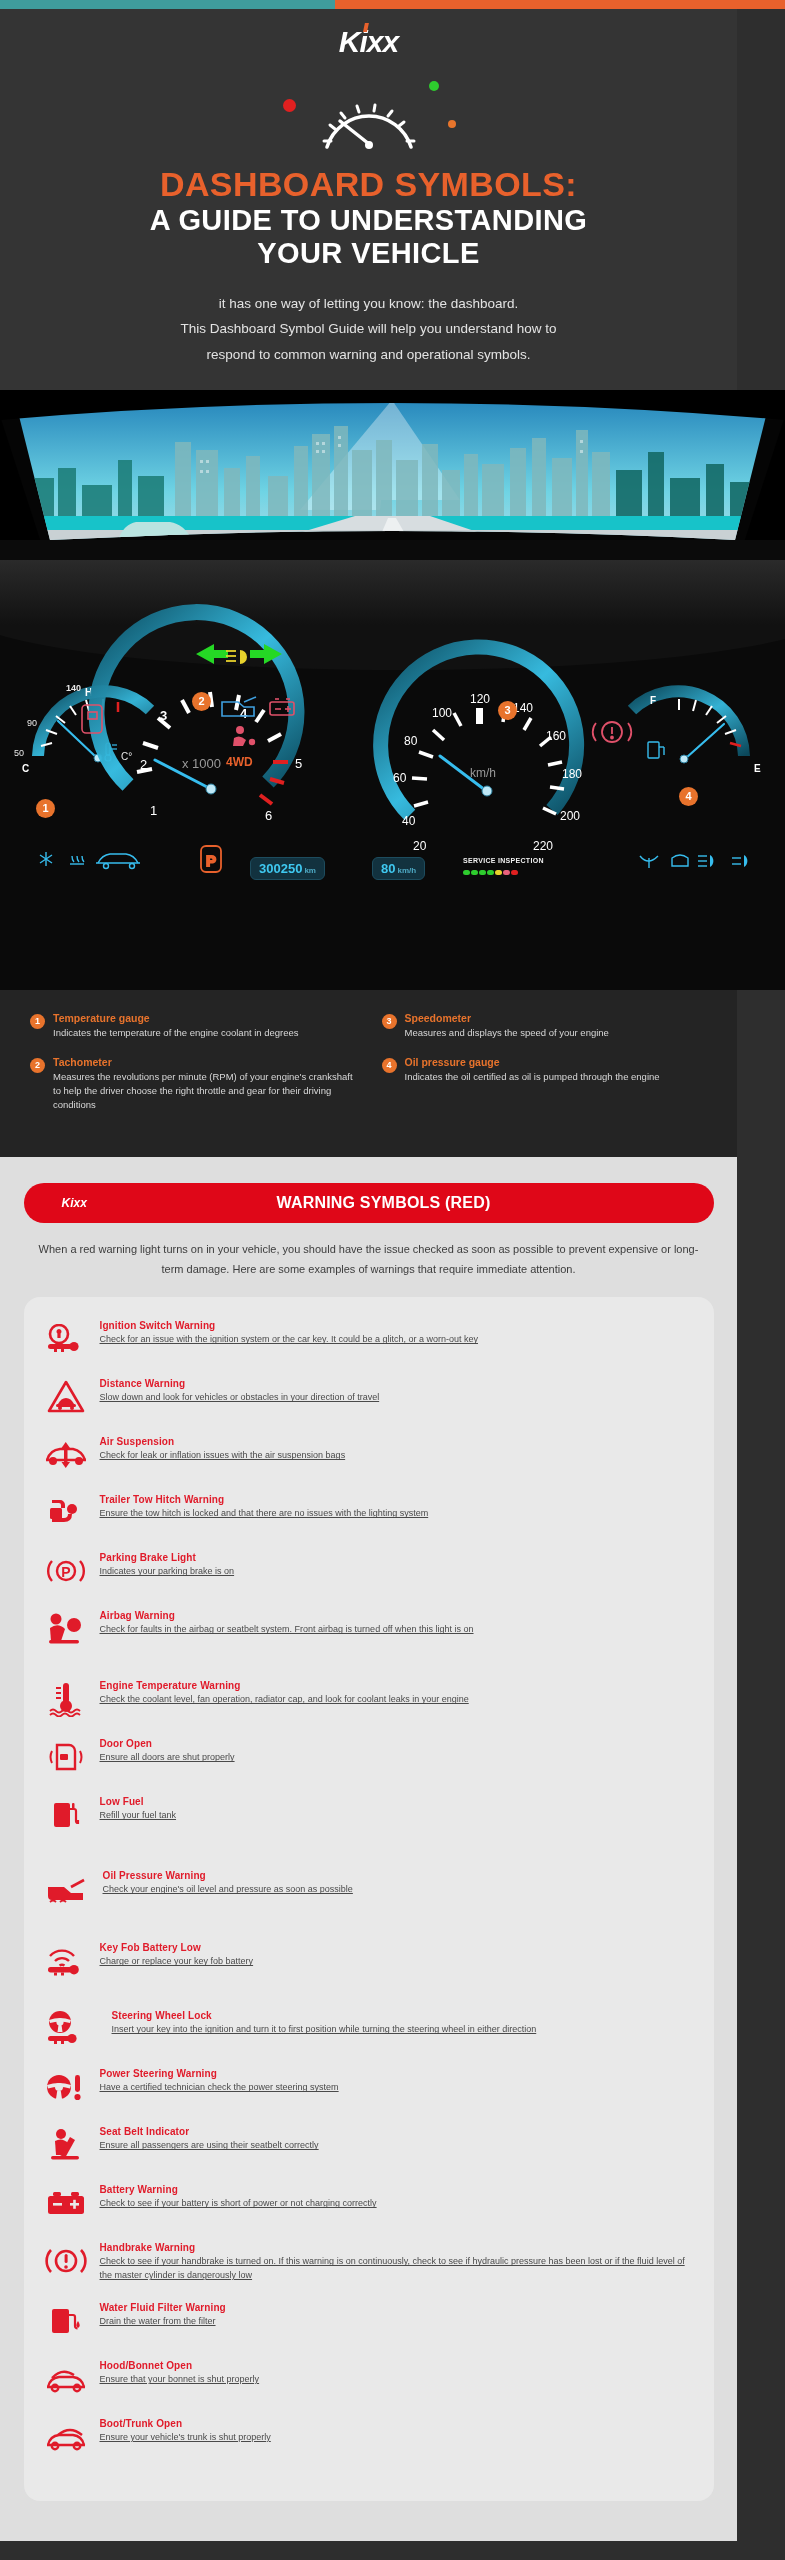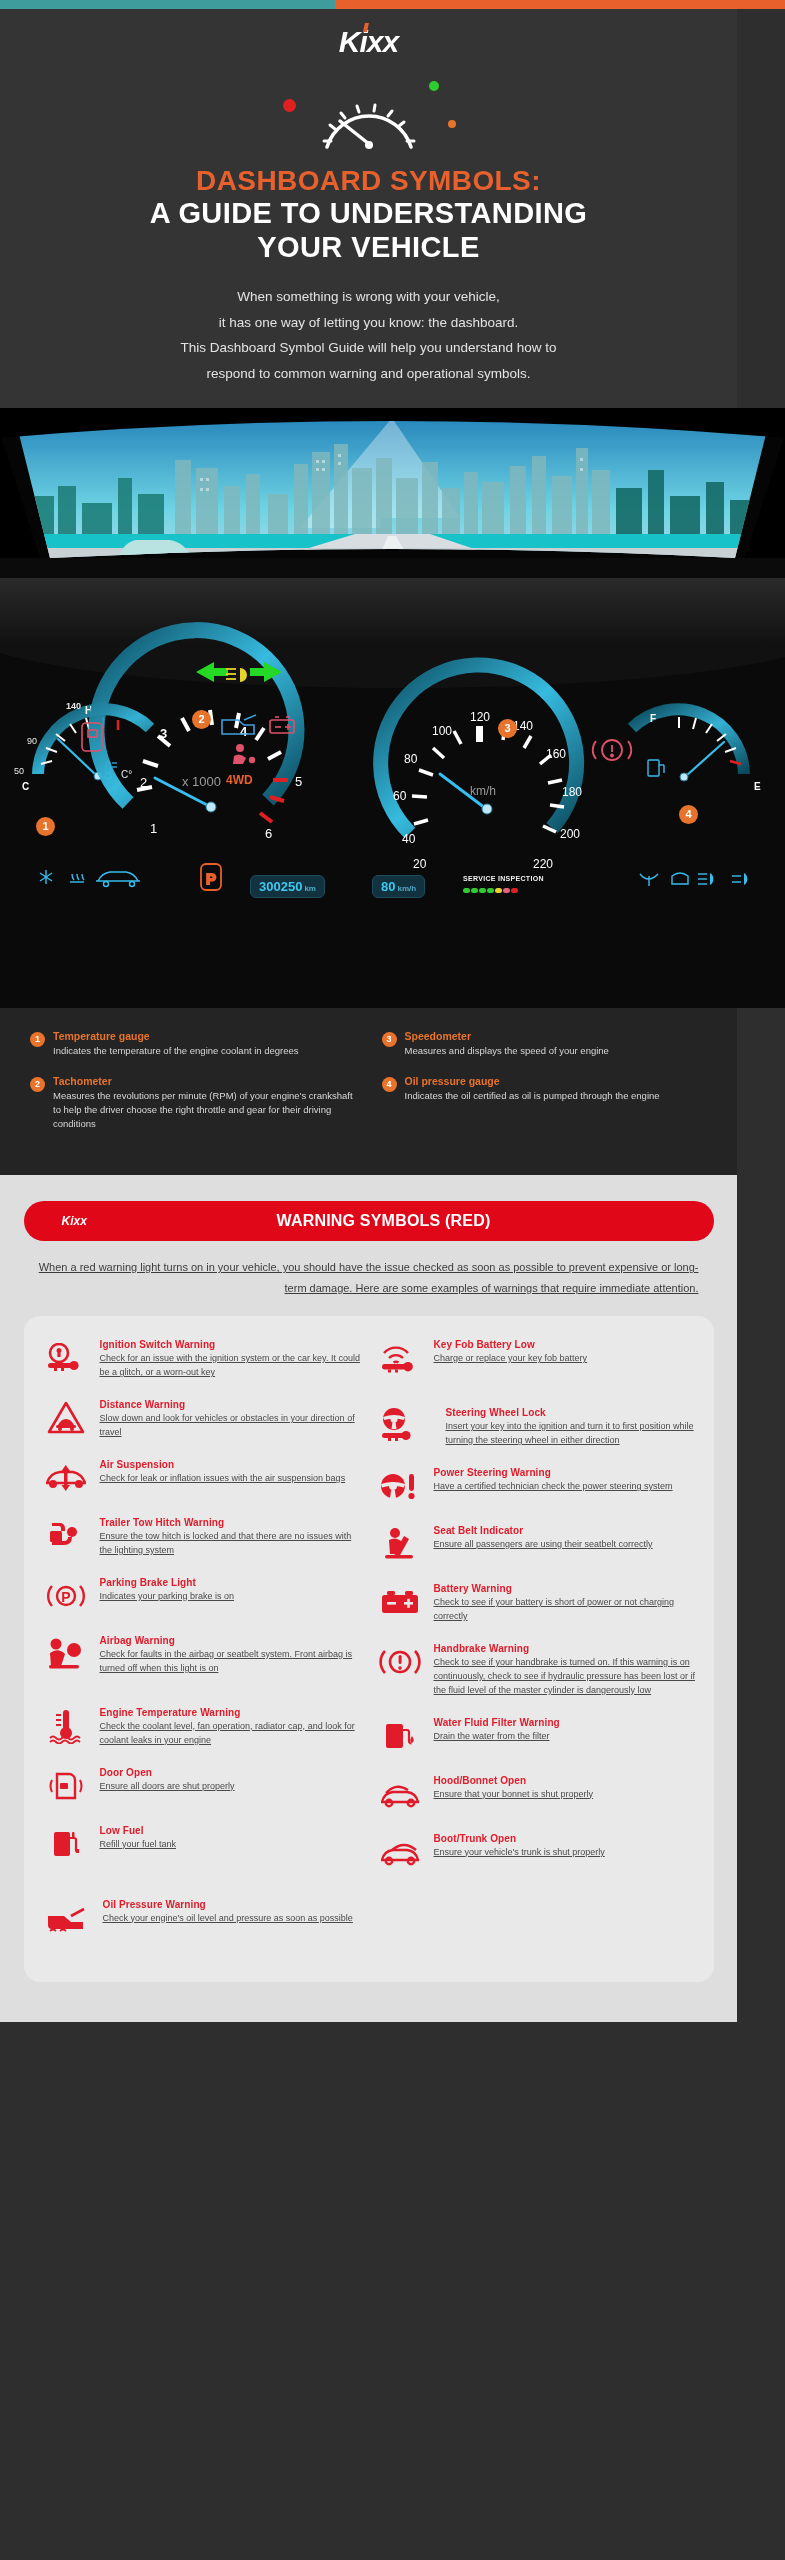--- a/index.html
+++ b/index.html
@@ -22,21 +22,21 @@
   .logo { font-family:"Liberation Sans", sans-serif; font-weight:bold; font-style:italic;
           color:#fff; font-size:30px; letter-spacing:-1px; position:relative; display:inline-block; }
   .logo .tick { position:absolute; width:4px; height:9px; background:#e8612c; transform:skewX(-12deg);
                 left:24px; top:-2px; }
   .gaugeart { margin:18px auto 6px; position:relative; width:200px; height:72px; }
   .dot { position:absolute; border-radius:50%; }
   .dot.red { width:13px; height:13px; background:#e02020; left:14px; top:22px; }
   .dot.green { width:10px; height:10px; background:#2ecc2e; right:30px; top:4px; }
   .dot.orange { width:8px; height:8px; background:#e8752c; right:13px; top:43px; }
 
-  .title-o { color:#e8612c; font-size:28px; font-weight:bold; letter-spacing:.4px; line-height:1.15;
+  .title-o { color:#e8612c; font-size:34px; font-weight:bold; letter-spacing:.4px; line-height:1.15;
              margin-top:16px; }
   .title-w { color:#ffffff; font-size:29px; font-weight:bold; letter-spacing:.4px; line-height:1.15; }
   .intro { color:#e3e3e3; font-size:13.5px; line-height:1.9; margin-top:20px; }
   .intro .ln { display:block; }
 
   
   .scene { position:relative; width:785px; height:170px; background:#000; overflow:hidden; }
 
   
   .dash { position:relative; width:785px; height:430px; background:#0a0a0a; overflow:hidden; }
@@ -64,25 +64,25 @@
   .legdsc { color:#d8d8d8; font-size:9.5px; line-height:1.5; }
 
   
   .lower { background:#dedede; padding:26px 0 40px; }
   .banner { margin:0 auto; width:690px; height:40px; background:#df0718; border-radius:20px;
             display:flex; align-items:center; position:relative; }
   .banner .blogo { position:absolute; left:38px; color:#fff; font-weight:bold; font-style:italic;
                    font-size:12px; }
   .banner .btitle { flex:1; text-align:center; color:#fff; font-weight:bold; font-size:16px;
                     letter-spacing:.2px; padding-left:30px; }
-  .lead { width:660px; margin:16px auto 0; text-align:right; color:#3c3c3c;
-          font-size:11px; line-height:1.85;text-decoration:underline; }
+  .lead { width:660px; margin:16px auto 0; text-align:center; color:#3c3c3c;
+          font-size:11px; line-height:1.85; }
 
   .card { width:690px; margin:18px auto 0; background:#e9e9e9; border-radius:16px;
-          padding:22px 18px 26px; display:flex; gap:14px; }
+          padding:22px 18px 26px; display:flex; gap:14px;flex-direction:column; }
   .col { flex:1; }
   .sym { display:flex; gap:10px; margin-bottom:18px; align-items:flex-start; }
   .symicon { flex:0 0 48px; height:40px; display:flex; align-items:center; justify-content:center; }
   .symbody { flex:1; padding-top:1px; }
   .symttl { color:#e01b2a; font-size:10px; font-weight:bold; margin-bottom:2px; letter-spacing:.1px; }
   .symdsc { color:#4a4a4a; font-size:9px; line-height:1.55;text-decoration:underline; }
   svg { display:block; }
 </style>
 </head>
 <body>
@@ -119,21 +119,20 @@
       <span class="dot red"></span>
       <span class="dot green"></span>
       <span class="dot orange"></span>
     </div>
 
     <div class="title-o">DASHBOARD SYMBOLS:</div>
     <div class="title-w">A GUIDE TO UNDERSTANDING</div>
     <div class="title-w">YOUR VEHICLE</div>
 
     <div class="intro">
-      <span class="ln">When something is wrong with your vehicle,</span>
       <span class="ln">it has one way of letting you know: the dashboard.</span>
       <span class="ln">This Dashboard Symbol Guide will help you understand how to</span>
       <span class="ln">respond to common warning and operational symbols.</span>
     </div>
   </div>
 
   <div class="scene">
     <svg width="785" height="170" viewBox="0 0 785 170">
       <defs>
         <linearGradient id="sky" x1="0" y1="0" x2="0" y2="1">

